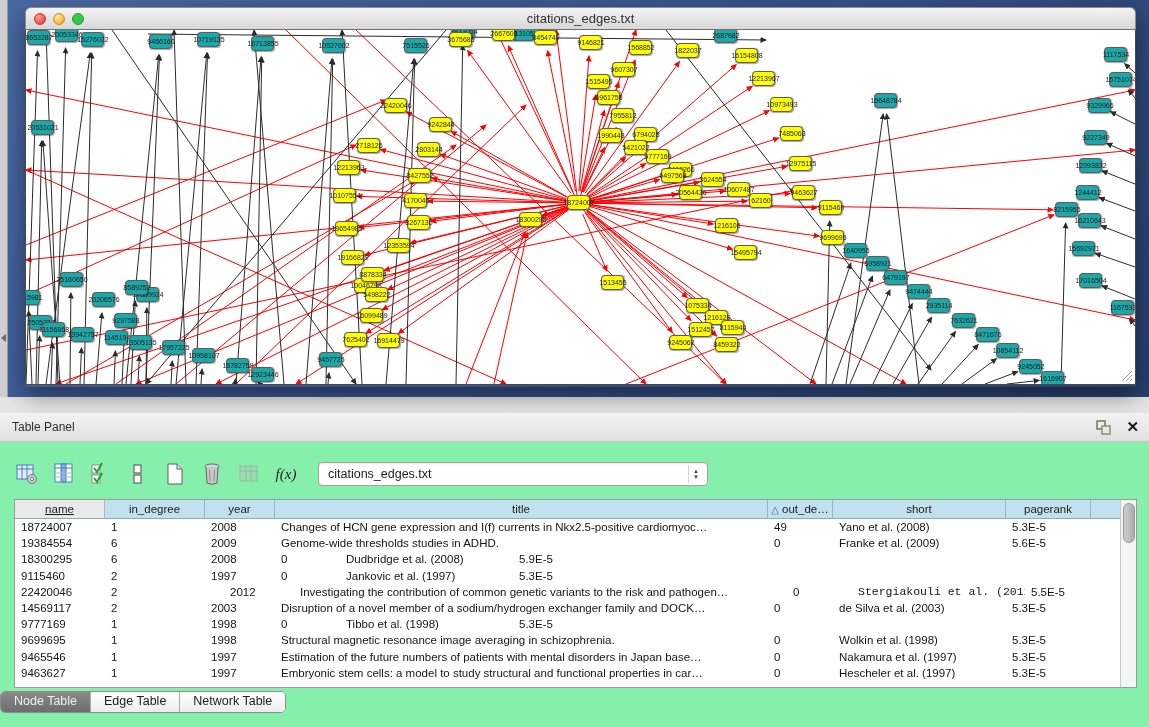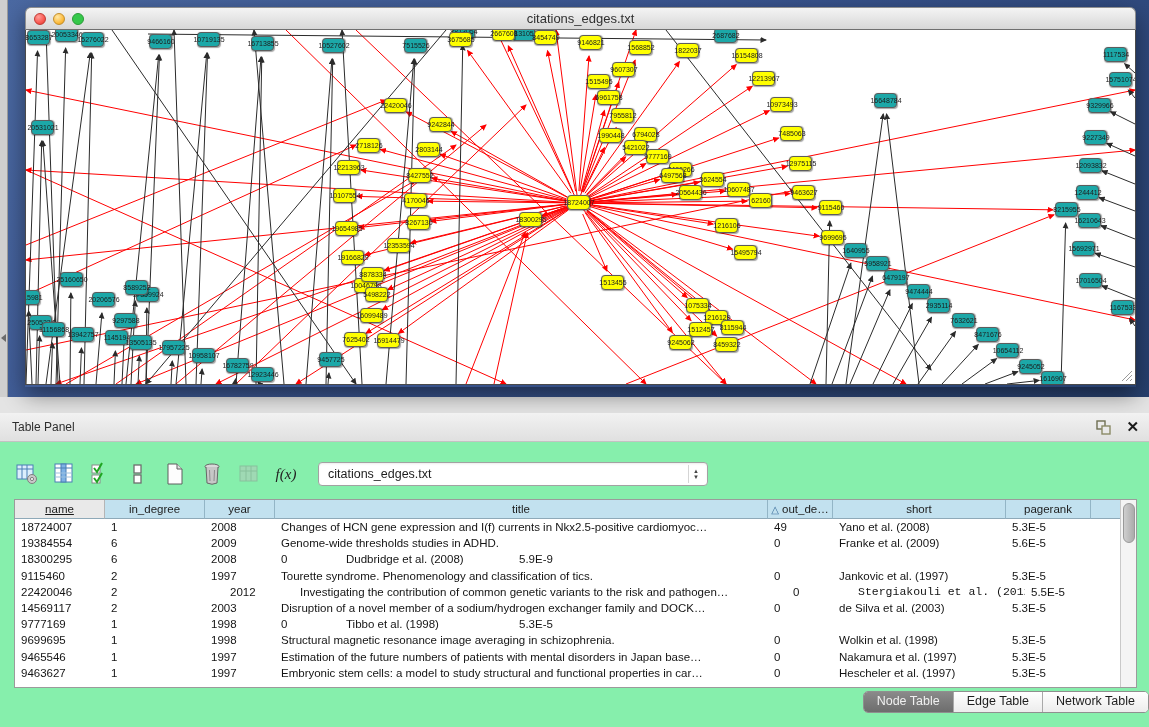--- a/index.html
+++ b/index.html
@@ -49,21 +49,21 @@
   .thead{display:flex;height:19px;}
   .th{box-sizing:border-box;height:19px;background:#c2e1ef;border-right:1px solid #93b5c6;border-bottom:1px solid #8ea9b8;
       font-size:11.5px;color:#1c1c1c;text-align:center;line-height:18px;overflow:hidden;white-space:nowrap;}
   .th.first{background:#e9e9e9;border-right:1px solid #b5b5b5;}
   .sort-tri{color:#3c6f9c;font-size:10px;margin-right:3px;}
   .trow{display:flex;height:16.2px;}
   .td{box-sizing:border-box;padding:0 4px 0 6px;font-size:11.5px;color:#141414;line-height:16px;white-space:nowrap;overflow:hidden;}
   .vscroll{position:absolute;right:0;top:0;width:15px;height:187px;background:#f4f4f4;border-left:1px solid #c9c9c9;}
   .vthumb{position:absolute;left:2px;top:3px;width:10px;height:38px;border-radius:6px;background:linear-gradient(90deg,#cfcfcf,#ababab);border:1px solid #999;}
 
-  .tabbar{position:absolute;left:0;top:278px;width:1149px;height:22px;display:flex;justify-content:flex-end;}
+  .tabbar{position:absolute;left:0;top:278px;width:1149px;height:22px;display:flex;justify-content:flex-start;}
   .seg{display:flex;height:20px;border:1px solid #8f8f8f;border-radius:5px;overflow:hidden;background:#fff;}
   .seg .tab{padding:0 13px;font-size:12.5px;line-height:19px;color:#1d1d1d;background:linear-gradient(#ffffff,#ececec);border-right:1px solid #a9a9a9;cursor:default;}
   .seg .tab:last-child{border-right:none;}
   .seg .tab.sel{background:linear-gradient(#8a8a8a,#6d6d6d);color:#f0f0f0;}
 
   .statusbar{position:absolute;left:0;top:303px;width:1149px;height:27px;background:linear-gradient(#ececec,#dcdcdc);border-top:1px solid #b5b5b5;}
   .mem{position:absolute;right:34px;top:7px;font-size:11.5px;color:#222;}
   .memdot{position:absolute;right:12px;top:6px;width:14px;height:14px;border-radius:50%;
     background:radial-gradient(circle at 35% 30%,#9fe39a,#43b84a 65%,#2f9a37);border:1px solid #55801f;box-sizing:border-box;}
 </style>
@@ -687,27 +687,26 @@
             <div class="td" style="width: 65px;">0</div>
             <div class="td" style="width: 173px;">Franke et al. (2009)</div>
             <div class="td" style="width: 85px;">5.6E-5</div>
           </div>
           <div class="trow">
             <div class="td" style="width: 90px;">18300295</div>
             <div class="td" style="width: 100px;">6</div>
             <div class="td" style="width: 70px;">2008</div>
             <div class="td" style="width: 65px;">0</div>
             <div class="td" style="width: 173px;">Dudbridge et al. (2008)</div>
-            <div class="td" style="width: 85px;">5.9E-9</div>
+            <div class="td" style="width: 85px;">5.9E-5</div>
           </div>
           <div class="trow">
             <div class="td" style="width: 90px;">9115460</div>
             <div class="td" style="width: 100px;">2</div>
             <div class="td" style="width: 70px;">1997</div>
-            <div class="td" style="width: 493px;">Tourette syndrome. Phenomenology and classification of tics.</div>
             <div class="td" style="width: 65px;">0</div>
             <div class="td" style="width: 173px;">Jankovic et al. (1997)</div>
             <div class="td" style="width: 85px;">5.3E-5</div>
           </div>
           <div class="trow">
             <div class="td" style="width: 90px;">22420046</div>
             <div class="td" style="width: 100px;">2</div>
             <div class="td" style="width: 70px; margin-left: 19px;">2012</div>
             <div class="td" style="width: 493px;">Investigating the contribution of common genetic variants to the risk and pathogen…</div>
             <div class="td" style="width: 65px;">0</div>

